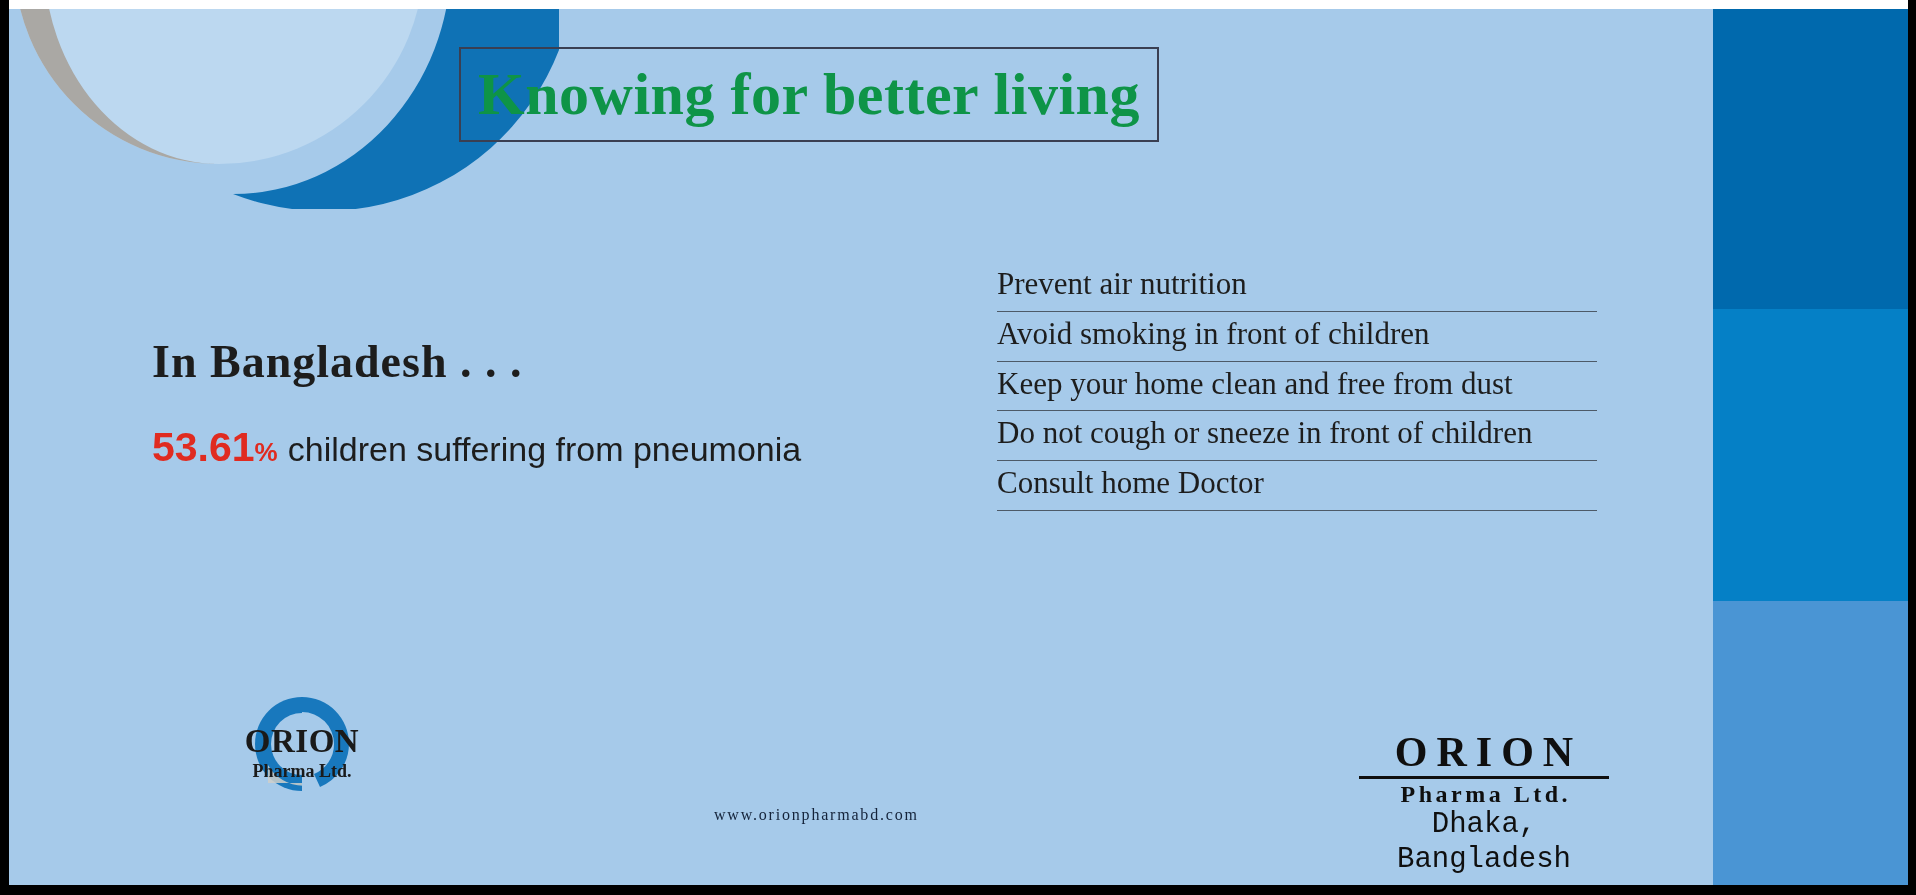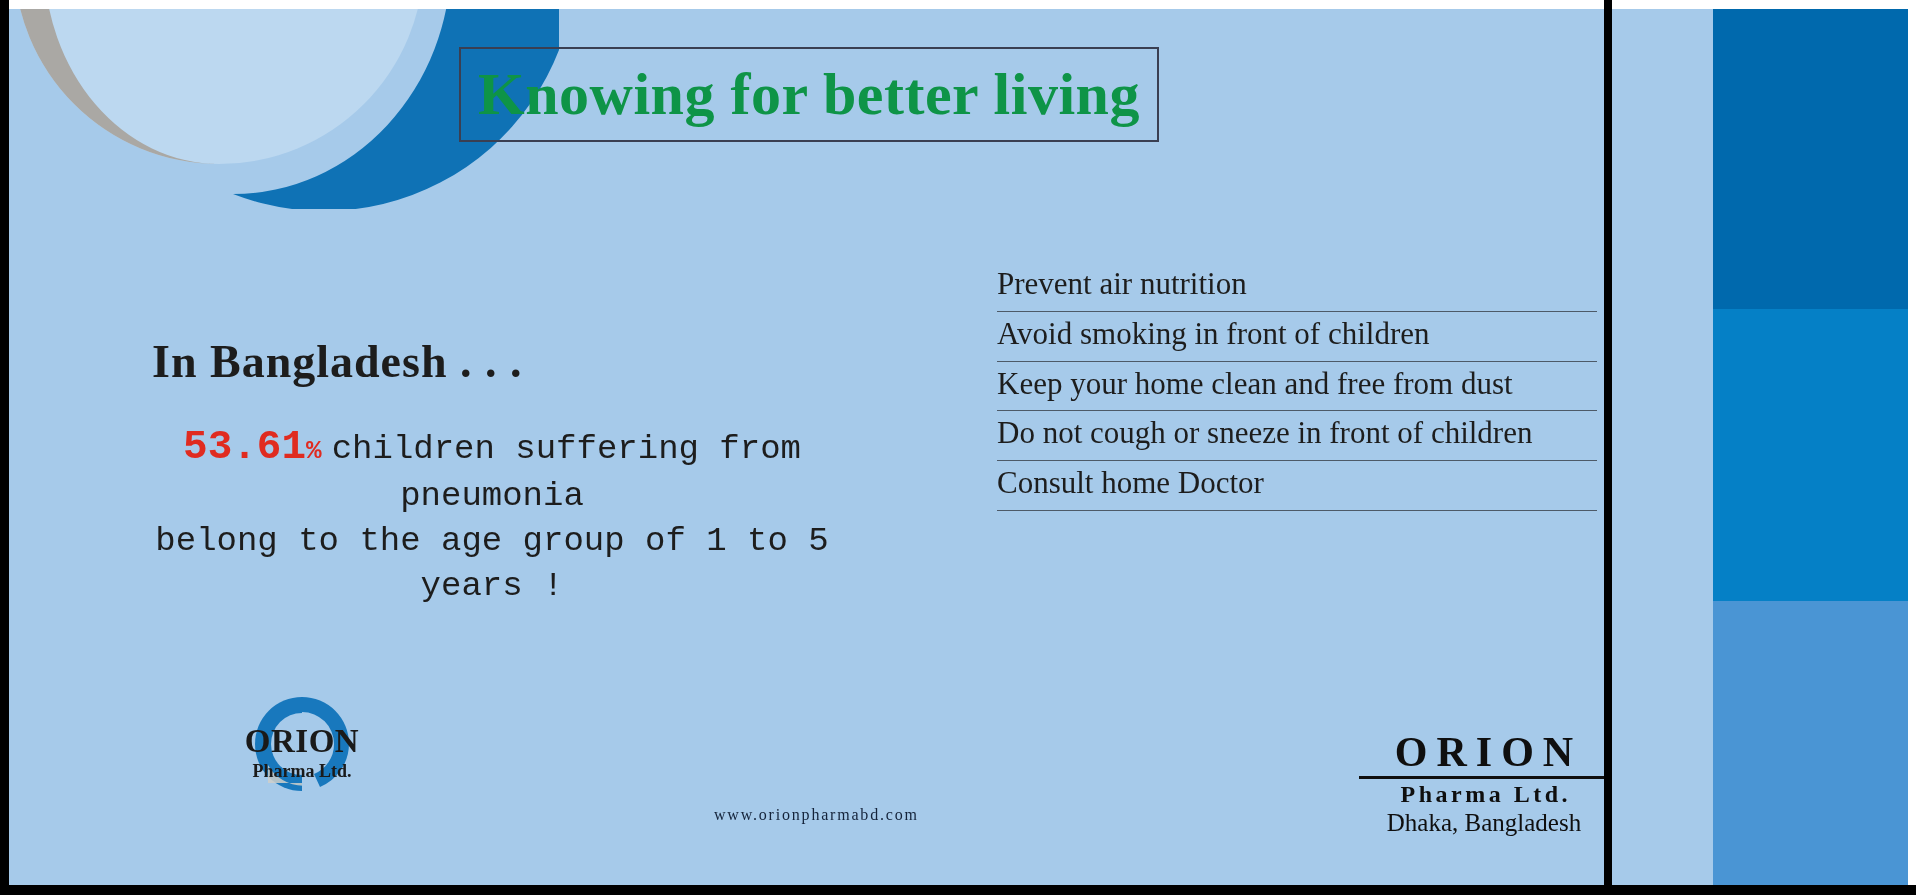--- a/index.html
+++ b/index.html
@@ -9,21 +9,21 @@
   }
   body {
     width: 1916px;
     height: 895px;
     font-family: "Liberation Serif", serif;
     overflow: hidden;
   }
 
   #poster {
     position: relative;
-    width: 1612px;
+    width: 1916px;
     height: 895px;
     background: #1d4ed8;
     box-sizing: border-box;
   }
 
   
   .frame-left {
     position: absolute;
     left: 0; top: 0;
     width: 9px; height: 895px;
@@ -113,23 +113,22 @@
     font-size: 46px;
     font-weight: bold;
     font-family: "Liberation Serif", serif;
     letter-spacing: 1px;
     margin: 0 0 32px 0;
     white-space: nowrap;
   }
   .stat-body {
     color: #1d1d1d;
     font-size: 34px;
-    font-family: Liberation Mono, monospace;
+    font-family: Liberation Sans, sans-serif;
     line-height: 1.32;
-    text-align: center;
   }
   .stat-pct {
     color: #e02b20;
     font-size: 41px;
     font-weight: bold;
   }
   .stat-pct-sign {
     color: #e02b20;
     font-size: 26px;
     font-weight: bold;
@@ -246,22 +245,22 @@
     font-size: 24px;
     font-weight: bold;
     font-family: "Liberation Serif", serif;
     letter-spacing: 3.5px;
     text-indent: 3.5px;
     line-height: 1.05;
   }
   .logo-right .r3 {
     display: block;
     color: #0f0f0f;
-    font-size: 25px;
-    font-family: Liberation Serif, serif;
+    font-size: 29px;
+    font-family: Liberation Mono, monospace;
     line-height: 1.2;
     margin-top: 1px;
   }
 </style>
 </head>
 <body>
 
 <div id="poster">
 
   <div class="frame-top-white"></div>
@@ -284,21 +283,20 @@
     <div class="bar bar-3"></div>
 
     <div class="title-box">
       <span class="title-text">Knowing for better living</span>
     </div>
 
     <div class="stat-block">
       <div class="stat-heading">In Bangladesh . . .</div>
       <div class="stat-body">
         <span class="stat-pct">53.61</span><span class="stat-pct-sign">%</span><span class="stat-rest">children suffering from pneumonia</span><br>
-        <span>belong to the age group of 1 to 5 years !</span>
       </div>
     </div>
 
     <div class="advice-list">
       <div class="advice-item">Prevent air nutrition</div>
       <div class="advice-item">Avoid smoking in front of children</div>
       <div class="advice-item">Keep your home clean and free from dust</div>
       <div class="advice-item">Do not cough or sneeze in front of children</div>
       <div class="advice-item">Consult home Doctor</div>
     </div>

